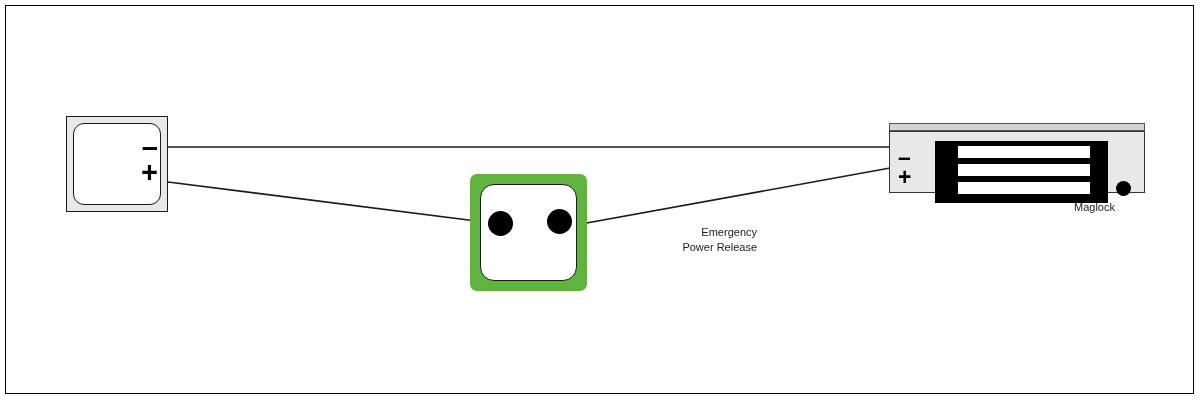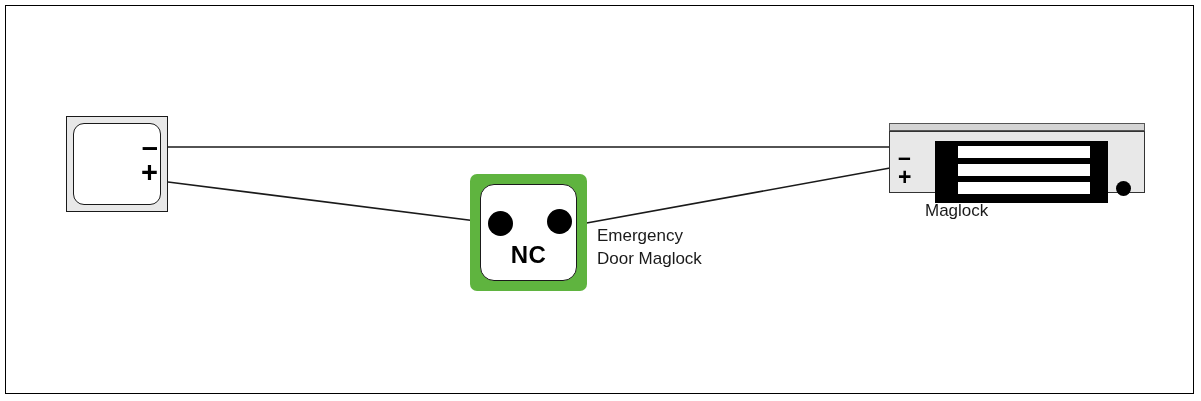--- a/index.html
+++ b/index.html
@@ -63,23 +63,23 @@
     font-weight: 700;
     color: #000000;
     line-height: 1;
     font-family: "Liberation Sans", sans-serif;
   }
   #power-supply .sym-minus { top: 16px; }
   #power-supply .sym-plus  { top: 41px; }
 
   .caption {
     position: absolute;
-    font-size: 17px;
+    font-size: 11px;
     color: #1a1a1a;
-    text-align: left;
+    text-align: right;
     white-space: pre-line;
     line-height: 1.33;
   }
   #caption-power-supply {
     left: 12px;
     top: 227px;
     width: 210px;
   }
   #caption-maglock {
     left: 925px;
@@ -219,24 +219,23 @@
   <div id="power-supply">
     <div class="inner"></div>
     <span class="sym sym-minus">–</span>
     <span class="sym sym-plus">+</span>
   </div>
 
   <div id="nc-switch">
     <div class="face"></div>
     <div class="terminal terminal-left"></div>
     <div class="terminal terminal-right"></div>
-    <div class="nc-label">NC</div>
   </div>
   <div class="caption" id="caption-release">Emergency
-Door Maglock</div>
+Power Release</div>
 
   <div id="maglock">
     <div class="top-strip"></div>
     <div class="body">
       <span class="sym sym-minus">–</span>
       <span class="sym sym-plus">+</span>
       <div class="core">
         <div class="bar bar-1"></div>
         <div class="bar bar-2"></div>
         <div class="bar bar-3"></div>

